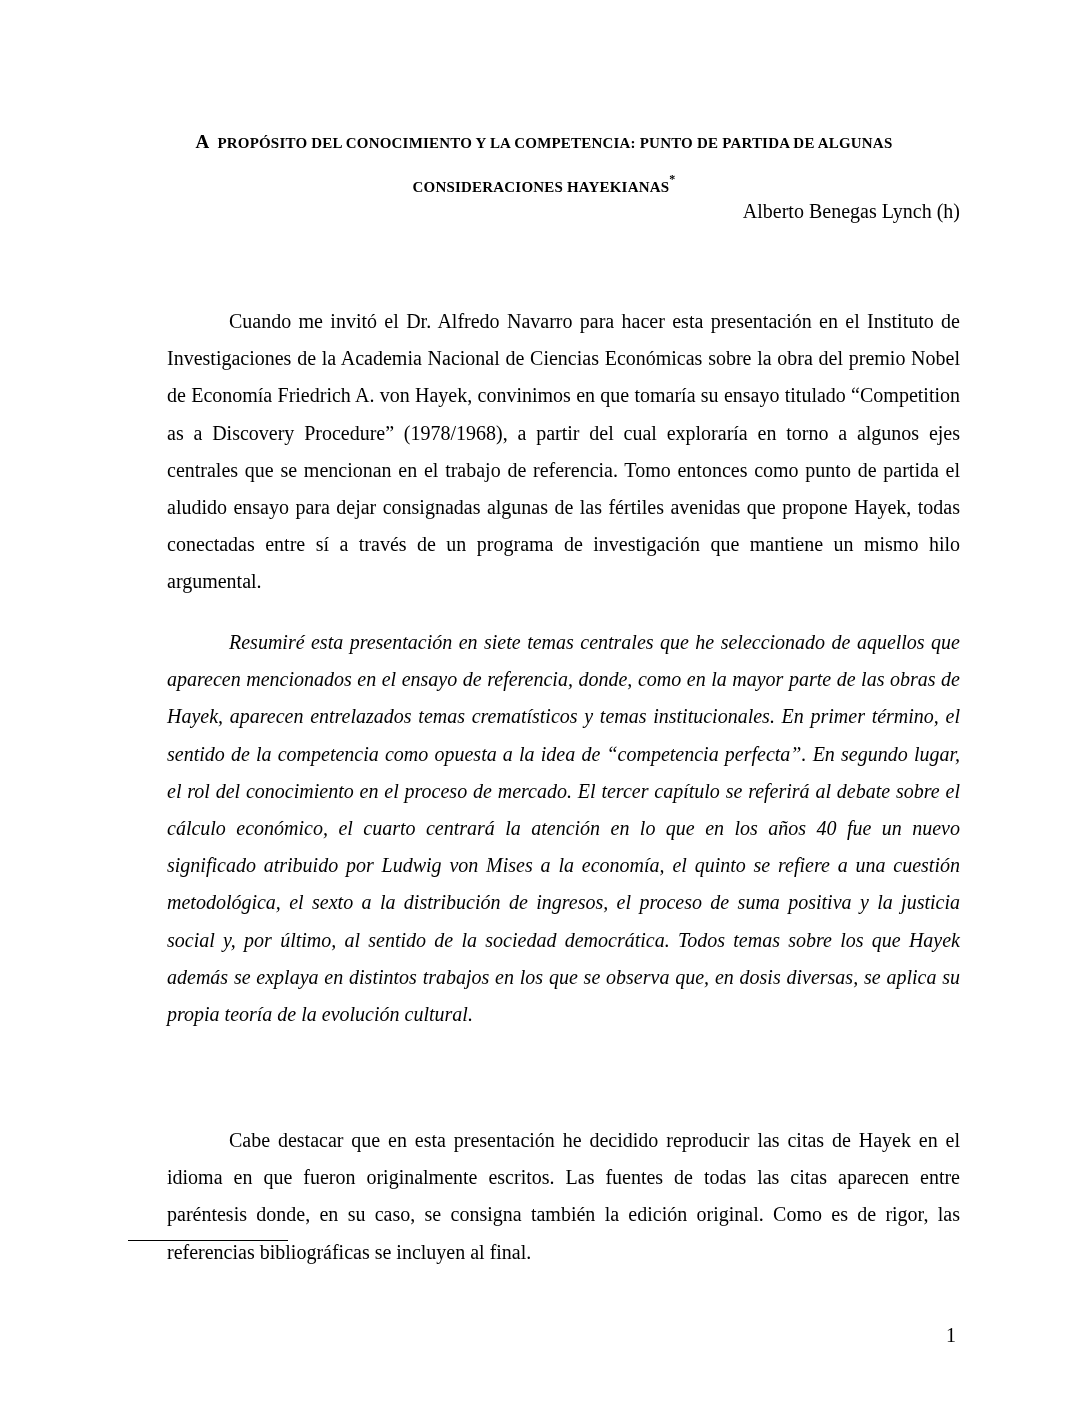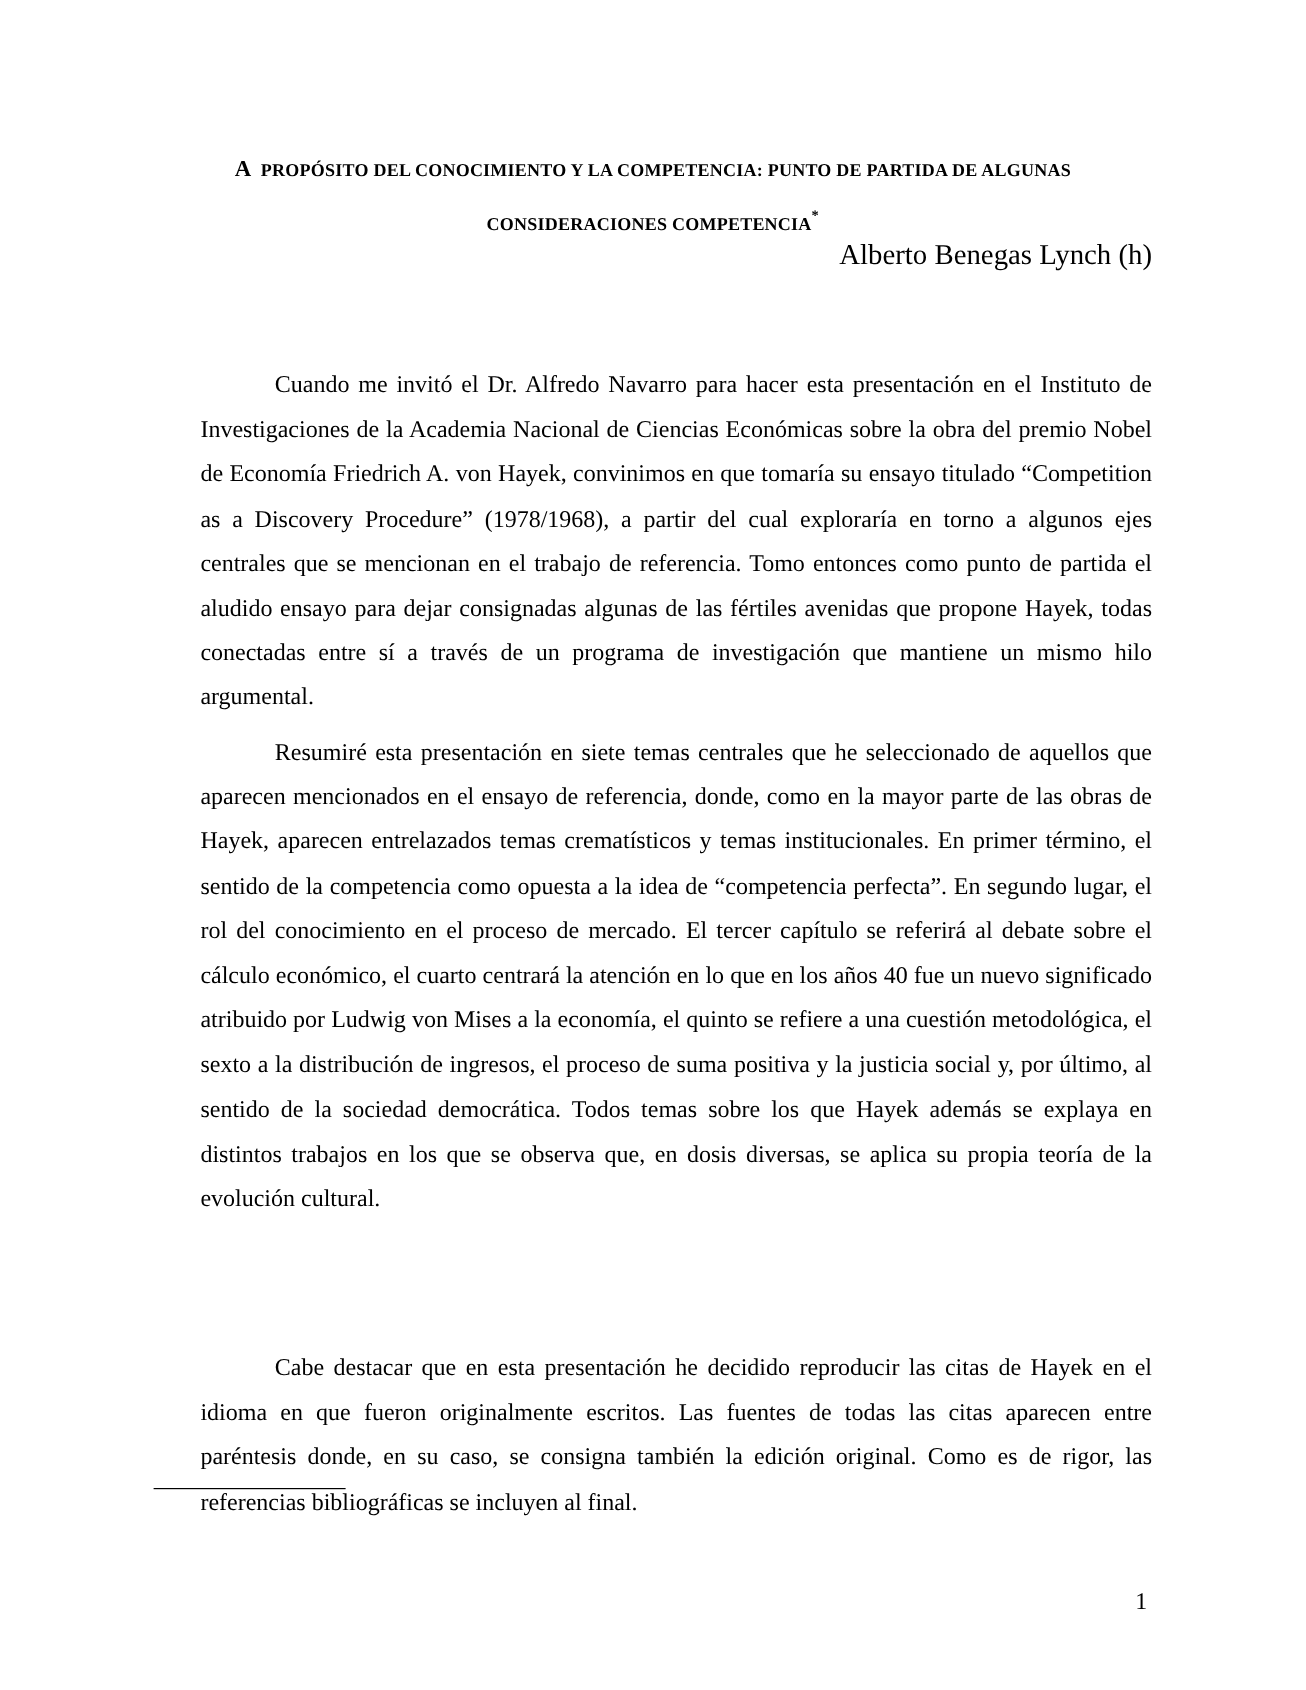--- a/index.html
+++ b/index.html
@@ -5,42 +5,42 @@
   html, body { margin: 0; padding: 0; background: #ffffff; }
   body { width: 1088px; height: 1408px; position: relative; overflow: hidden;
          font-family: "Liberation Serif", "DejaVu Serif", serif; color: #000; }
   .page { position: absolute; left: 0; top: 0; width: 1088px; height: 1256px; }
   .title { position: absolute; left: 130px; width: 828px; text-align: center;
            font-size: 15px; font-weight: bold; letter-spacing: 0.2px; }
   .title .cap { font-size: 19px; }
   .title1 { top: 131px; }
   .title2 { top: 172px; }
   .title2 sup { font-size: 12px; vertical-align: 9px; }
-  .author { position: absolute; top: 200px; right: 128px; font-size: 24px; }
+  .author { position: absolute; top: 200px; right: 128px; font-size: 20px; }
   .para { position: absolute; left: 128px; width: 832px; font-size: 20px;
           line-height: 37.2px; text-align: justify; }
   .para .first { text-indent: 62px; display: block; margin-left: 39px; }
   .p1 { top: 303px; }
-  .p2 { top: 609px; }
+  .p2 { top: 624px; font-style: italic; }
   .p3 { top: 1122px; }
   .fn-rule { position: absolute; left: 128px; top: 1240px; width: 160px; height: 1px; background: #000; }
   .footnote { position: absolute; left: 128px; top: 1250px; width: 820px; font-size: 15px; line-height: 19px; }
   .footnote sup { font-size: 10px; vertical-align: 5px; }
   .page-num { position: absolute; left: 946px; top: 1324px; font-size: 20px; }
 </style>
 </head>
 <body>
 
 <div class="page">
   <div class="title title1">
     <span class="cap">A</span>&nbsp;
     <span>PROPÓSITO DEL CONOCIMIENTO Y LA COMPETENCIA: PUNTO DE PARTIDA DE ALGUNAS</span>
   </div>
   <div class="title title2">
-    <span>CONSIDERACIONES COMPETENCIA</span><sup>*</sup>
+    <span>CONSIDERACIONES HAYEKIANAS</span><sup>*</sup>
   </div>
   <div class="author">Alberto Benegas Lynch (h)</div>
 
   <div class="para p1">
     <span class="first">Cuando me invitó el Dr. Alfredo Navarro para hacer esta presentación en el Instituto de Investigaciones de la Academia Nacional de Ciencias Económicas sobre la obra del premio Nobel de Economía Friedrich A. von Hayek, convinimos en que tomaría su ensayo titulado “Competition as a Discovery Procedure” (1978/1968), a partir del cual exploraría en torno a algunos ejes centrales que se mencionan en el trabajo de referencia. Tomo entonces como punto de partida el aludido ensayo para dejar consignadas algunas de las fértiles avenidas que propone Hayek, todas conectadas entre sí a través de un programa de investigación que mantiene un mismo hilo argumental.</span>
   </div>
   <div class="para p2">
     <span class="first">Resumiré esta presentación en siete temas centrales  que he seleccionado de aquellos que aparecen mencionados en el ensayo de referencia, donde, como en la mayor parte de las obras de Hayek, aparecen entrelazados temas crematísticos y temas institucionales. En primer término, el sentido de la competencia como opuesta a la idea de “competencia perfecta”. En segundo lugar, el rol del conocimiento en el proceso de mercado. El tercer capítulo se referirá al debate sobre el cálculo económico, el cuarto centrará la atención en lo que en los años 40 fue un nuevo significado atribuido por Ludwig von Mises a la economía, el quinto se refiere a una cuestión metodológica, el sexto a la distribución de ingresos, el proceso de suma positiva y la justicia social y, por último, al sentido de la sociedad democrática. Todos temas sobre los que Hayek además se explaya en distintos trabajos en los que se observa que, en dosis diversas, se aplica su propia teoría de la evolución cultural.</span>
   </div>
   <div class="para p3">

